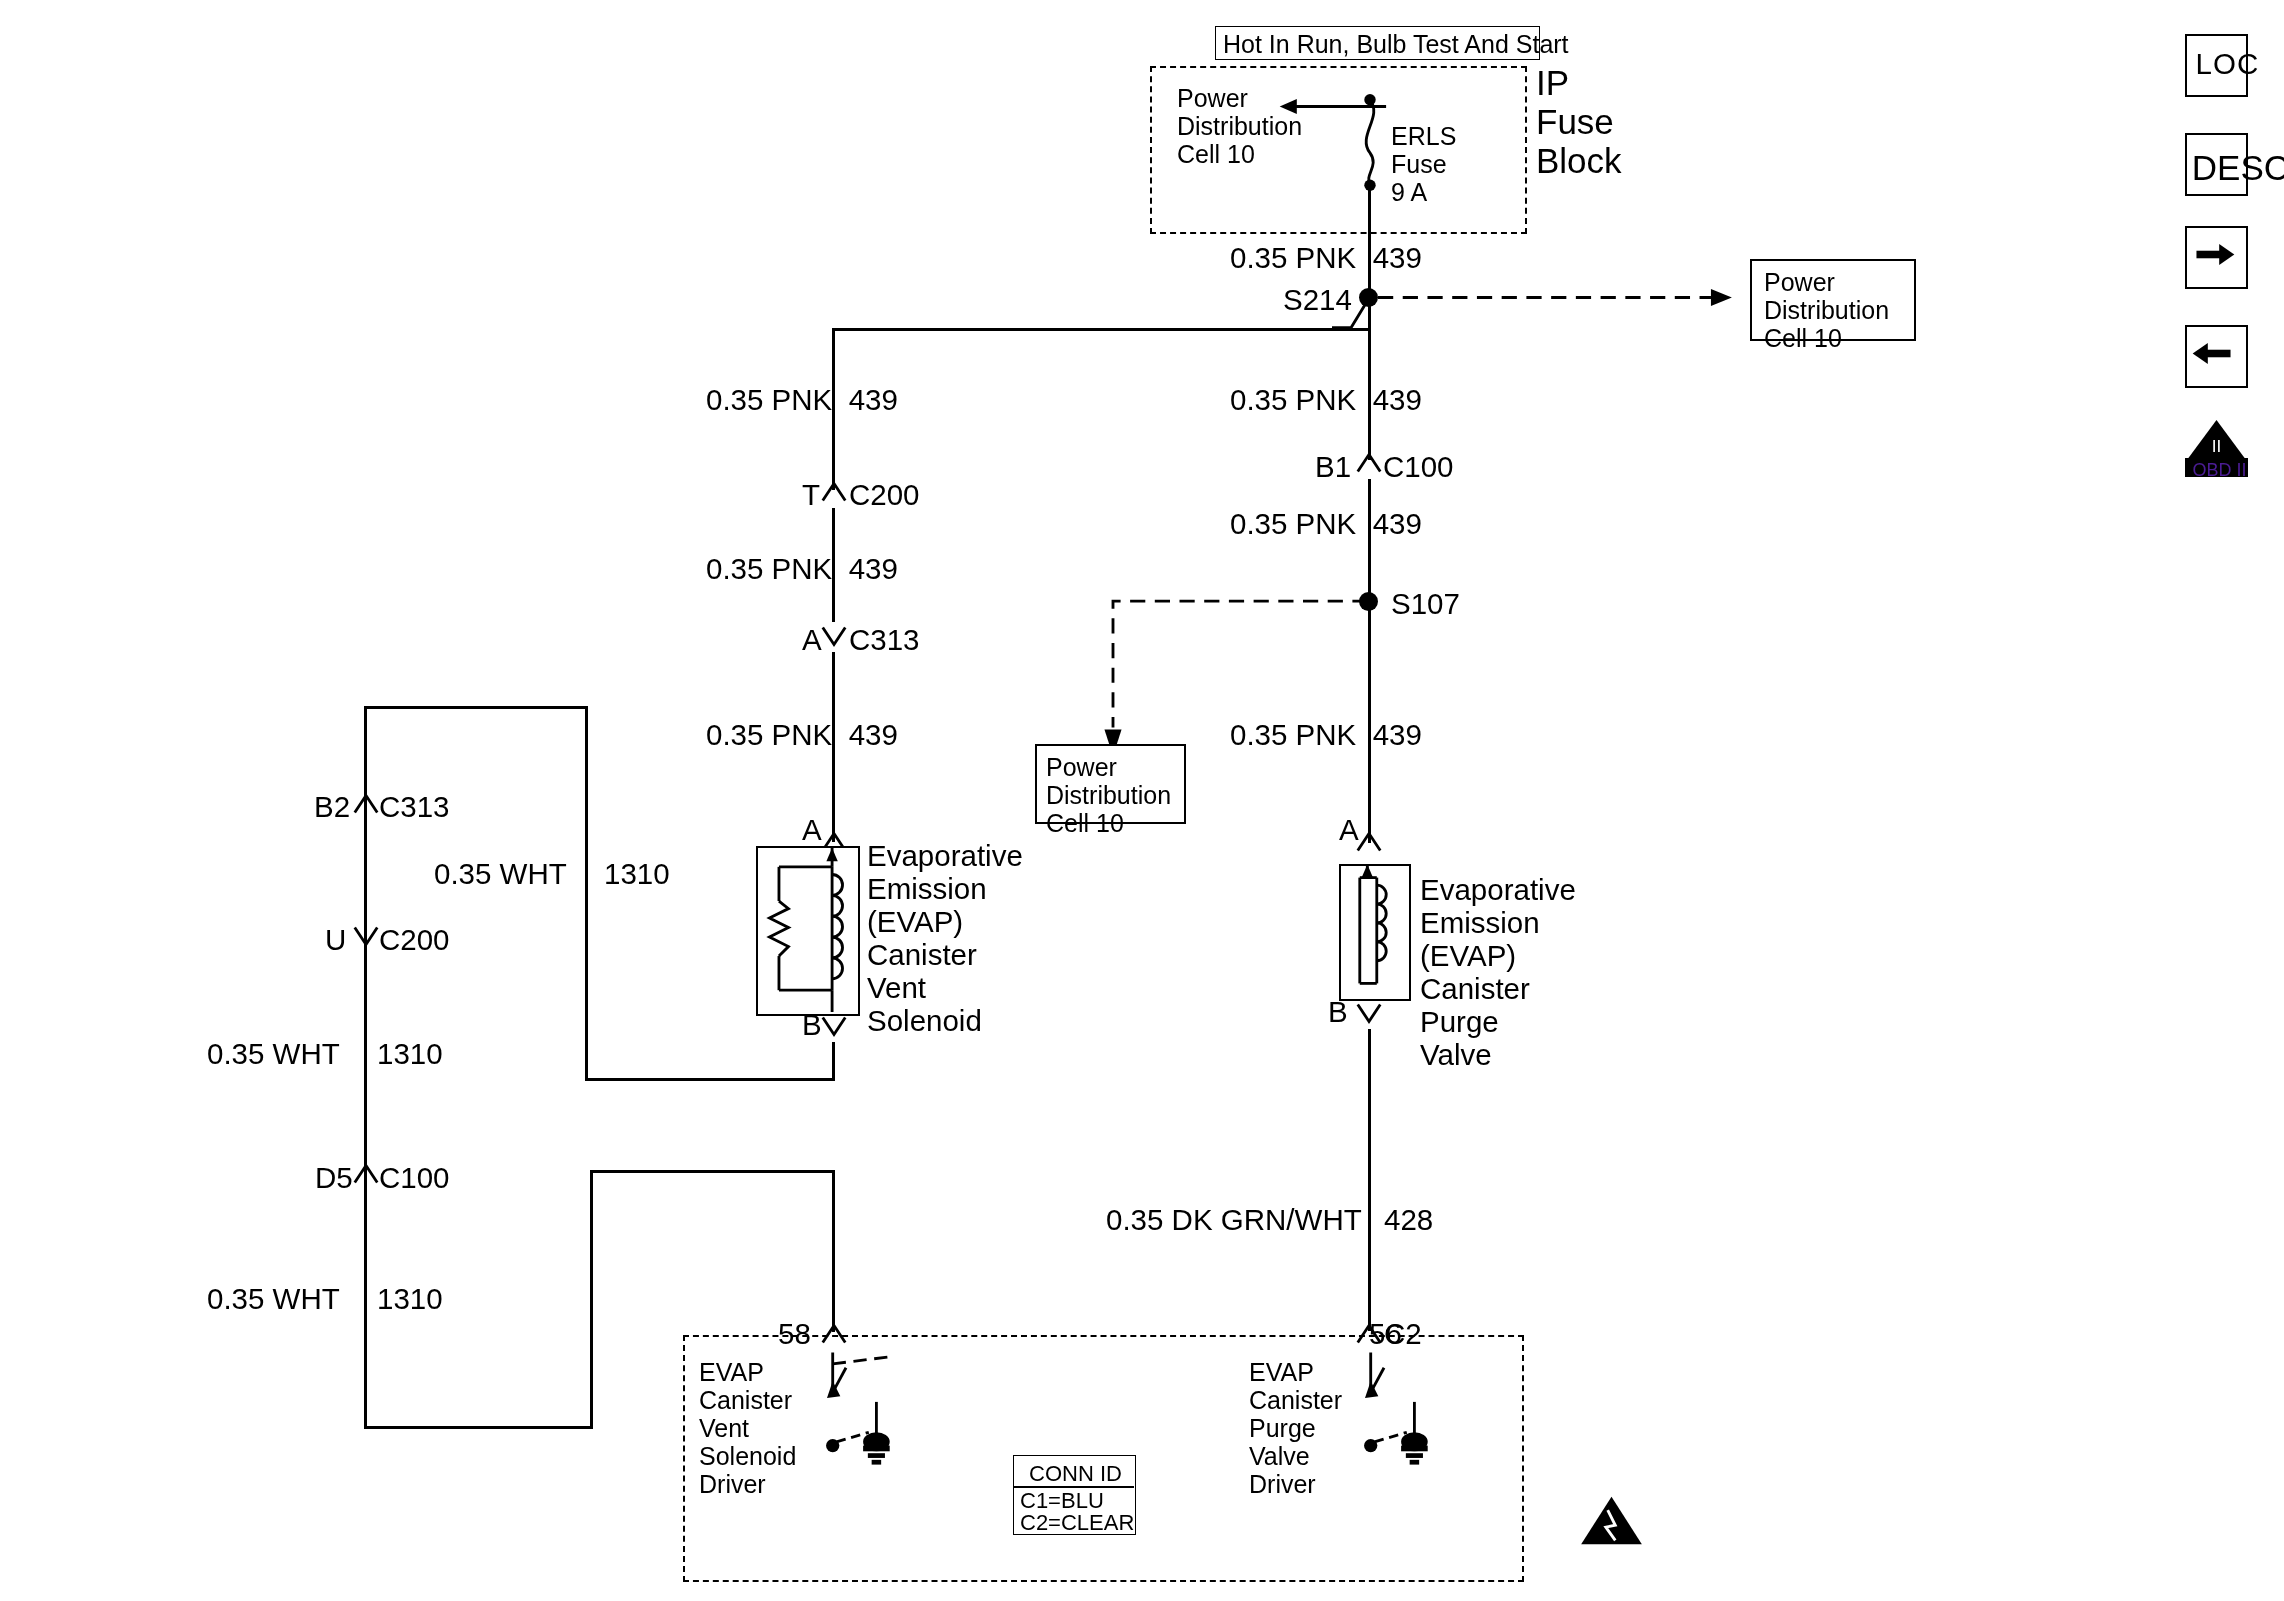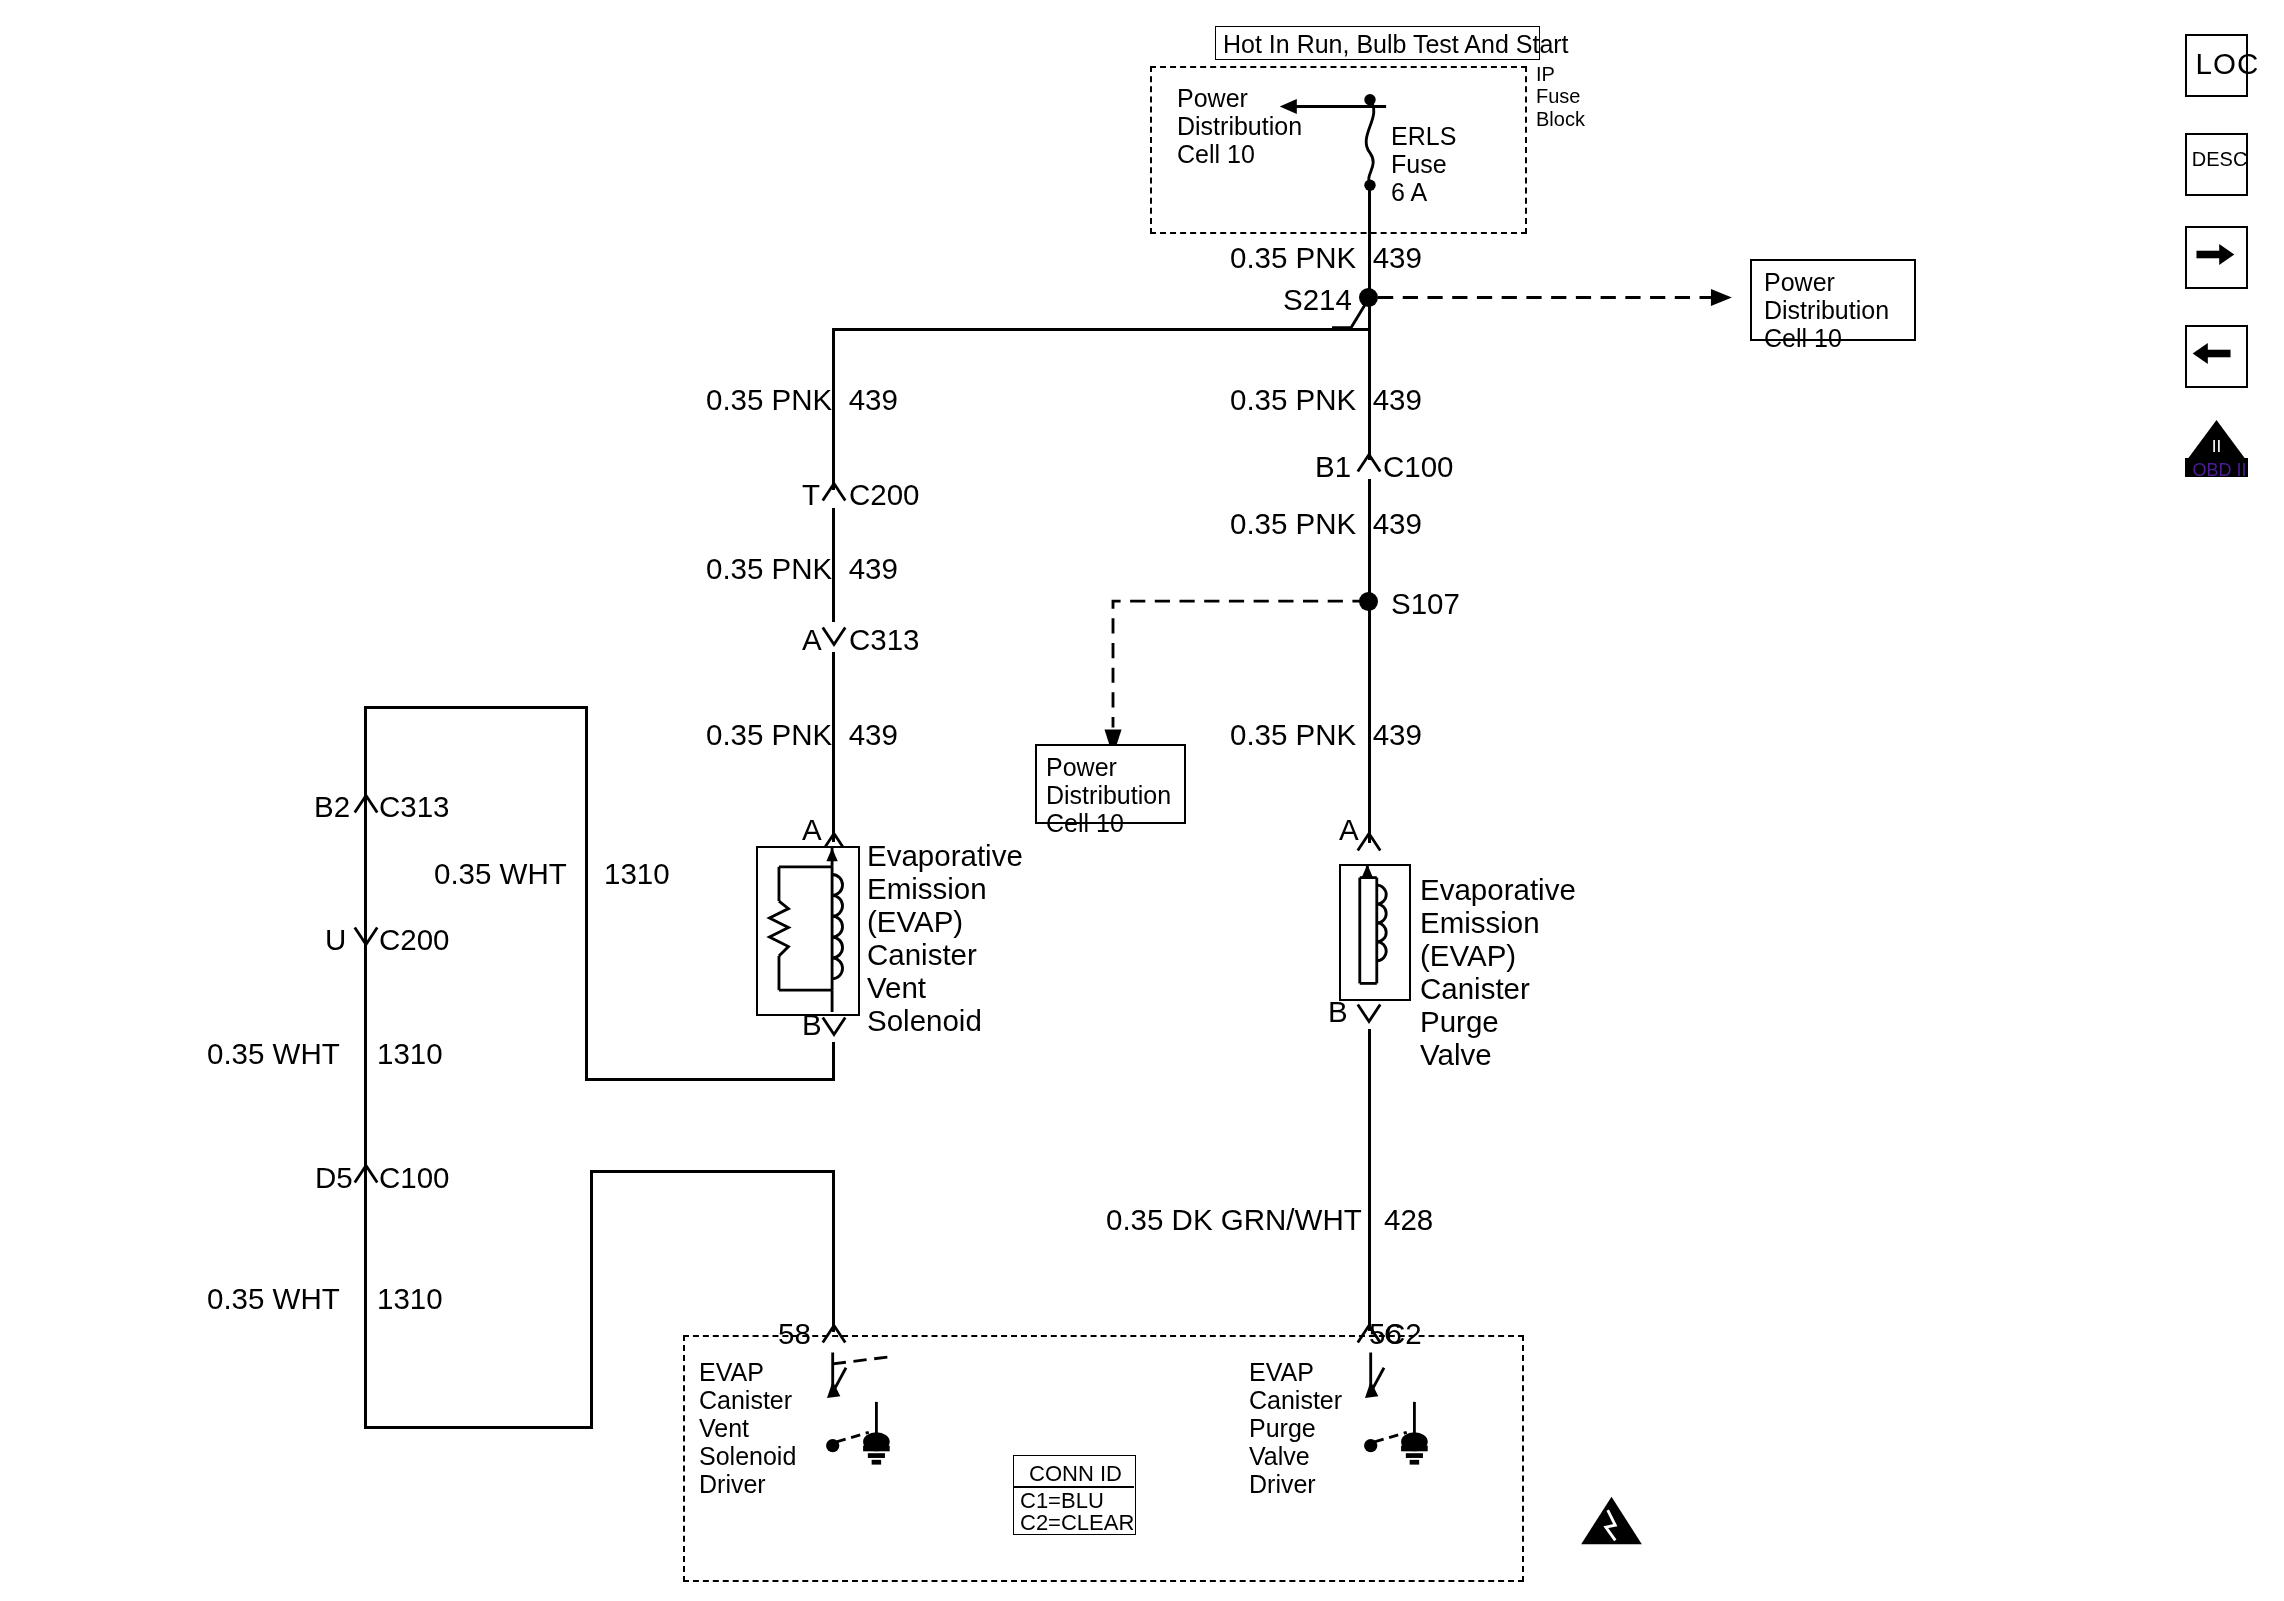--- a/index.html
+++ b/index.html
@@ -9,21 +9,21 @@
   .box{position:absolute;border:2.9px solid #000;background:#fff;}
   .dashbox{position:absolute;border:2.9px dashed #000;background:transparent;}
   .hline{position:absolute;background:#000;height:2.9px;}
   .vline{position:absolute;background:#000;width:2.9px;}
   .dot{position:absolute;background:#000;border-radius:50%;}
   .sidebtn{position:absolute;border:2.9px solid #000;background:#fff;}
   svg{display:block;}
   .t12{font-size:18px;}
   .t14{font-size:22px;}
   .t16{font-size:25px;}
-  .t18{font-size:20px;}
+  .t18{font-size:35px;}
   .t20{font-size:29.5px;}
 </style>
 </head>
 <body>
 
 <div id="canvas">
 
   <div class="box" style="left:1215px;top:26px;width:323px;height:32px;border-width:1.9px;"></div>
   <div class="lbl t16" style="left:1223px;top:30px;">Hot In Run, Bulb Test And Start</div>
 
@@ -41,21 +41,21 @@
     <polygon points="6,12 24,4 24,20" fill="#000"></polygon>
   </svg>
 
   <svg style="position:absolute;left:1351px;top:90px;" width="38" height="105" viewBox="0 0 40 110">
     <circle cx="20" cy="10" r="6" fill="#000"></circle>
     <path d="M20 10 C 34 28, 6 48, 20 66 C 30 80, 14 88, 20 100" stroke="#000" stroke-width="3" fill="none"></path>
     <circle cx="20" cy="100" r="6" fill="#000"></circle>
   </svg>
   <div class="lbl t16" style="left:1391px;top:122px;white-space:pre;">ERLS
 Fuse
-6 A</div>
+9 A</div>
 
   <div class="vline" style="left:1368px;top:185px;height:114px;"></div>
 
   <div class="lbl t20" style="left:1230px;top:241px;">0.35 PNK  439</div>
 
   <div class="dot" style="left:1359px;top:288px;width:19px;height:19px;"></div>
   <div class="lbl t20" style="left:1283px;top:283px;">S214</div>
 
   <svg style="position:absolute;left:1378px;top:285px;" width="371" height="25" viewBox="0 0 390 26">
     <line x1="0" y1="13" x2="350" y2="13" stroke="#000" stroke-width="3" stroke-dasharray="16,10"></line>

